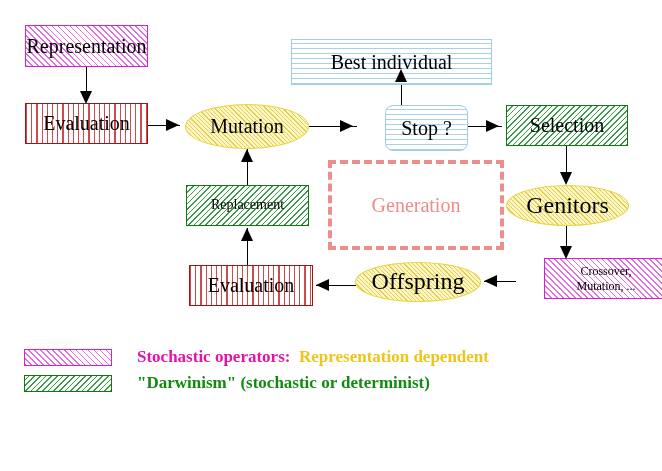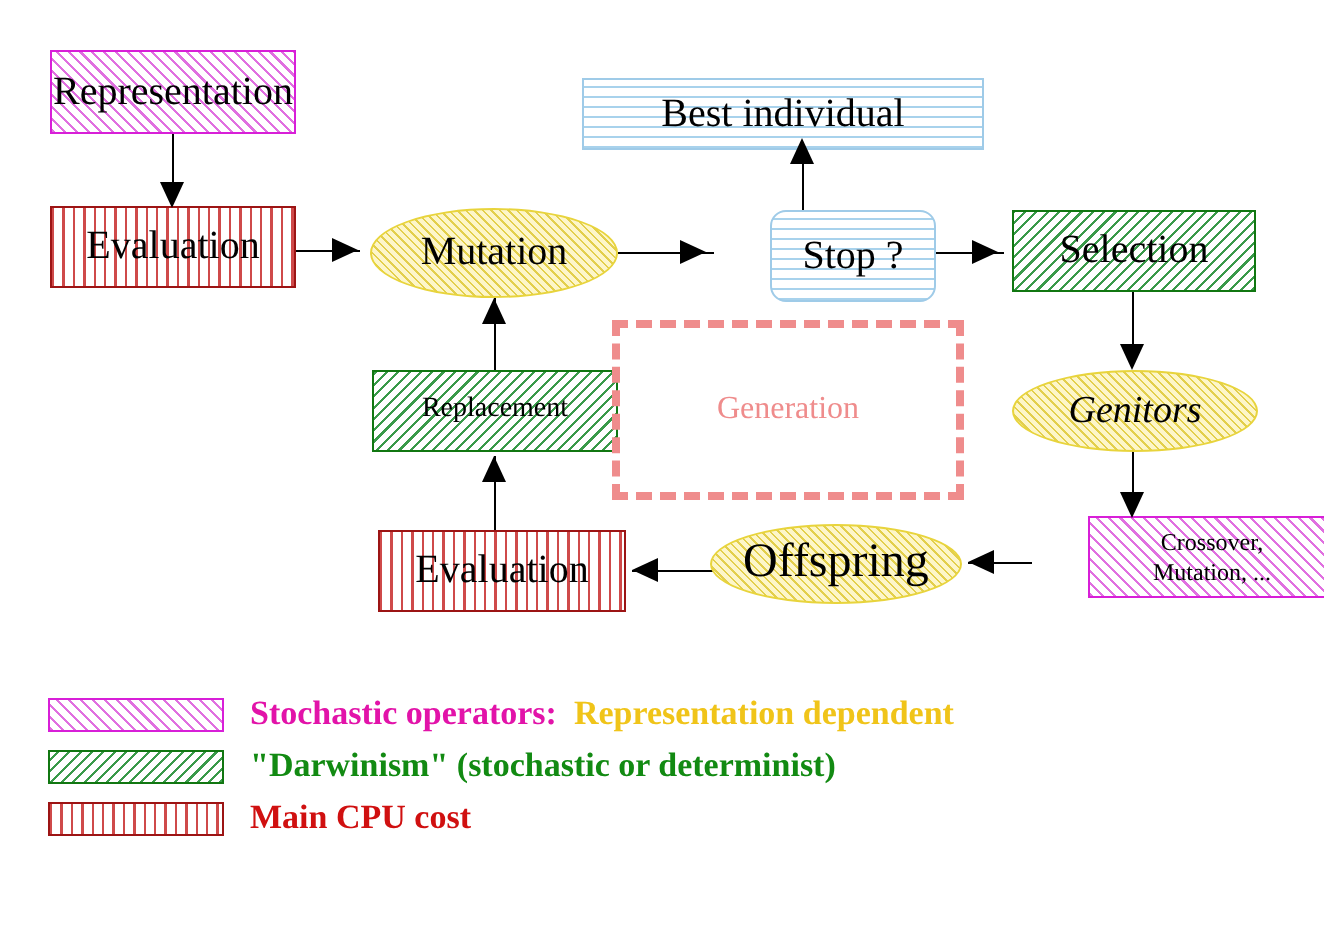--- a/index.html
+++ b/index.html
@@ -69,26 +69,26 @@
   .fill-dashed-salmon {
     border: 4px dashed #ef8c8c;
     background: transparent;
     color: #ef8c8c;
   }
 
   
   #n-initialisation { left: 25px;  top: 25px;  width: 123px; height: 42px;  font-size: 20px; }
   #n-eval-top       { left: 25px;  top: 103px; width: 123px; height: 41px;  font-size: 20px; }
   #n-parents        { left: 185px; top: 104px; width: 124px; height: 45px;  font-size: 20px; }
-  #n-best           { left: 291px; top: 39px;  width: 201px; height: 36px;  font-size: 20px; }
+  #n-best           { left: 291px; top: 39px;  width: 201px; height: 46px;  font-size: 20px; }
   #n-stop           { left: 361px; top: 105px; width: 83px;  height: 46px;  font-size: 20px; }
   #n-selection      { left: 506px; top: 105px; width: 122px; height: 41px;  font-size: 20px; }
   #n-replacement    { left: 186px; top: 185px; width: 123px; height: 41px;  font-size: 14px; }
-  #n-generation     { left: 306px; top: 160px; width: 176px; height: 90px;  font-size: 16px; }
-  #n-genitors       { left: 506px; top: 185px; width: 123px; height: 41px;  font-size: 19px; font-style: italic; }
+  #n-generation     { left: 328px; top: 160px; width: 176px; height: 90px;  font-size: 20px; }
+  #n-genitors       { left: 506px; top: 185px; width: 123px; height: 41px;  font-size: 24px; }
   #n-eval-bottom    { left: 189px; top: 265px; width: 124px; height: 41px;  font-size: 20px; }
   #n-offspring      { left: 355px; top: 262px; width: 126px; height: 40px;  font-size: 24px; }
   #n-crossover      { left: 544px; top: 258px; width: 124px; height: 41px;  font-size: 12px; line-height: 1.25; }
 
   
   .edge { position: absolute; background: #000000; z-index: 2; }
   .edge-h { height: 1.4px; }
   .edge-v { width: 1.4px; }
   .arrow { position: absolute; width: 0; height: 0; z-index: 4; }
   .arrow-right { border-top: 6px solid transparent; border-bottom: 6px solid transparent; border-left: 13px solid #000; }
@@ -98,21 +98,21 @@
 
   
   #legend { position: absolute; left: 24px; top: 344px; width: 620px; }
   .legend-row { position: relative; height: 26px; display: flex; align-items: center; }
   .swatch {
     box-sizing: border-box;
     width: 88px; height: 17px;
     border-width: 1.3px; border-style: solid;
     flex: 0 0 auto;
   }
-  .legend-text { margin-left: 13px; font-size: 17px; font-weight: bold; white-space: pre; }
+  .legend-text { margin-left: 25px; font-size: 17px; font-weight: bold; white-space: pre; }
   .lt-magenta { color: #e213a9; }
   .lt-gold    { color: #f0c419; }
   .lt-green   { color: #128a12; }
   .lt-red     { color: #d01010; }
   .lt-blue    { color: #9fcbe8; }
 </style>
 </head>
 <body>
 
 <div id="canvas">
@@ -180,21 +180,17 @@
     <div class="legend-row">
       <div class="swatch fill-magenta"></div>
       <div class="legend-text"><span class="lt-magenta">Stochastic operators:</span><span class="lt-gold">  Representation dependent</span></div>
     </div>
 
     <div class="legend-row">
       <div class="swatch fill-green"></div>
       <div class="legend-text lt-green">"Darwinism" (stochastic or determinist)</div>
     </div>
 
-    <div class="legend-row">
-      <div class="swatch fill-red"></div>
-      <div class="legend-text lt-red">Main CPU cost</div>
-    </div>
 
 
   </div>
 
 </div>
 
 </body></html>

